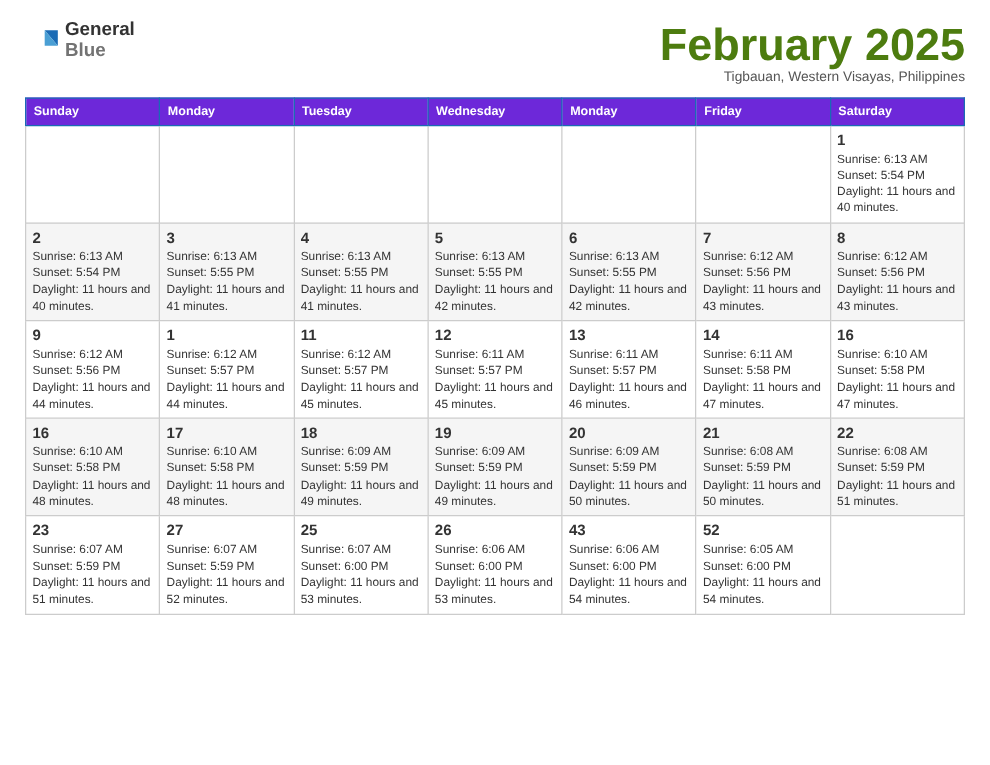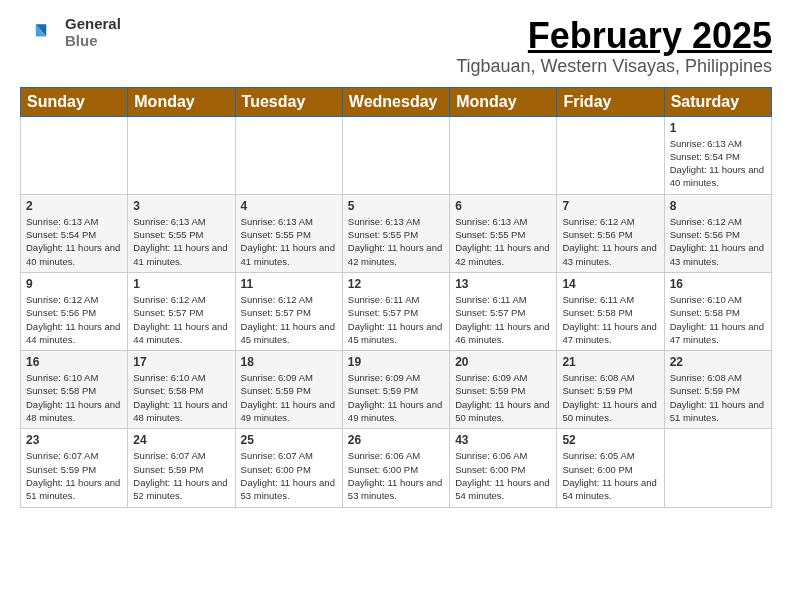--- a/index.html
+++ b/index.html
@@ -12,21 +12,21 @@
     }
     .header {
       display: flex;
       justify-content: space-between;
       align-items: flex-start;
       margin-bottom: 10px;
     }
     .logo {
       display: flex;
       align-items: center;
-      gap: 17px;
+      gap: 4px;
     }
     .logo-text {
       display: flex;
       flex-direction: column;
       line-height: 1.1;
     }
     .logo-general {
       font-size: 15px;
       font-weight: bold;
       color: #333;
@@ -39,37 +39,36 @@
     .logo-icon {
       width: 28px;
       height: 28px;
     }
     .title-block {
       text-align: right;
     }
     .month-title {
       font-size: 36px;
       font-weight: bold;
-      color: #000000;
+      color: #4d7c0f;
       line-height: 1.1;
-      text-decoration: underline;
     }
     .location-title {
-      font-size: 18px;
+      font-size: 11px;
       color: #555;
     }
     .calendar {
       width: 100%;
       border-collapse: collapse;
       border: 1px solid #ccc;
     }
     .calendar th {
-      background: #a16207;
+      background: #6d28d9;
       color: #fff;
-      font-size: 16px;
+      font-size: 10px;
       font-weight: bold;
       padding: 5px 6px;
       text-align: left;
       border: 1px solid #1a6bb5;
     }
     .calendar td {
       vertical-align: top;
       border: 1px solid #ccc;
       padding: 4px 5px;
       width: 107px;
@@ -280,21 +279,21 @@
         </td>
       </tr>
       <tr>
         <td>
           <span class="day-num">23</span>
           <div class="day-info" style="white-space: pre-line;">Sunrise: 6:07 AM
 Sunset: 5:59 PM
 Daylight: 11 hours and 51 minutes.</div>
         </td>
         <td>
-          <span class="day-num">24</span>
+          <span class="day-num">27</span>
           <div class="day-info" style="white-space: pre-line;">Sunrise: 6:07 AM
 Sunset: 5:59 PM
 Daylight: 11 hours and 52 minutes.</div>
         </td>
         <td>
           <span class="day-num">25</span>
           <div class="day-info" style="white-space: pre-line;">Sunrise: 6:07 AM
 Sunset: 6:00 PM
 Daylight: 11 hours and 53 minutes.</div>
         </td>

